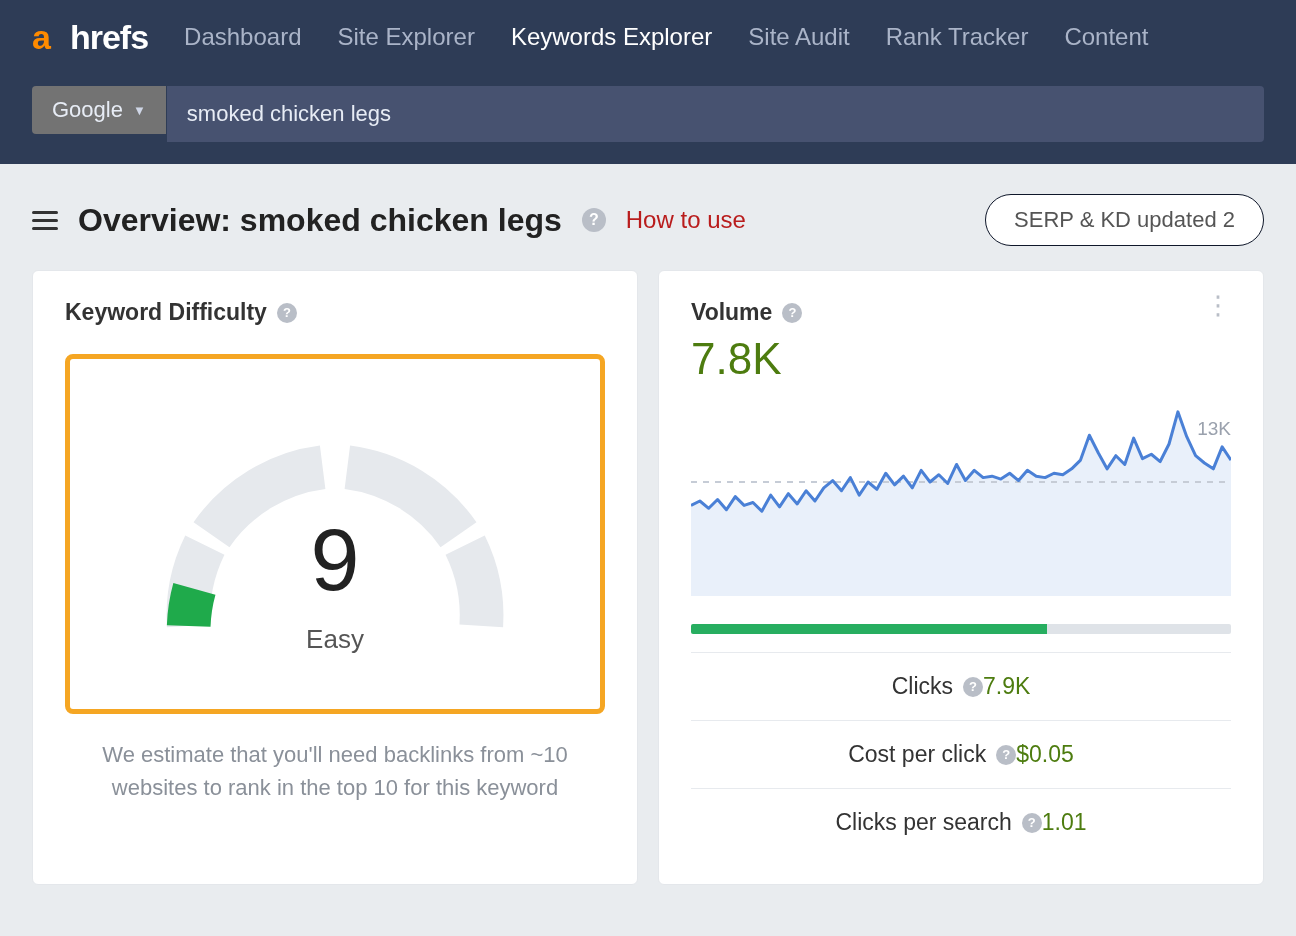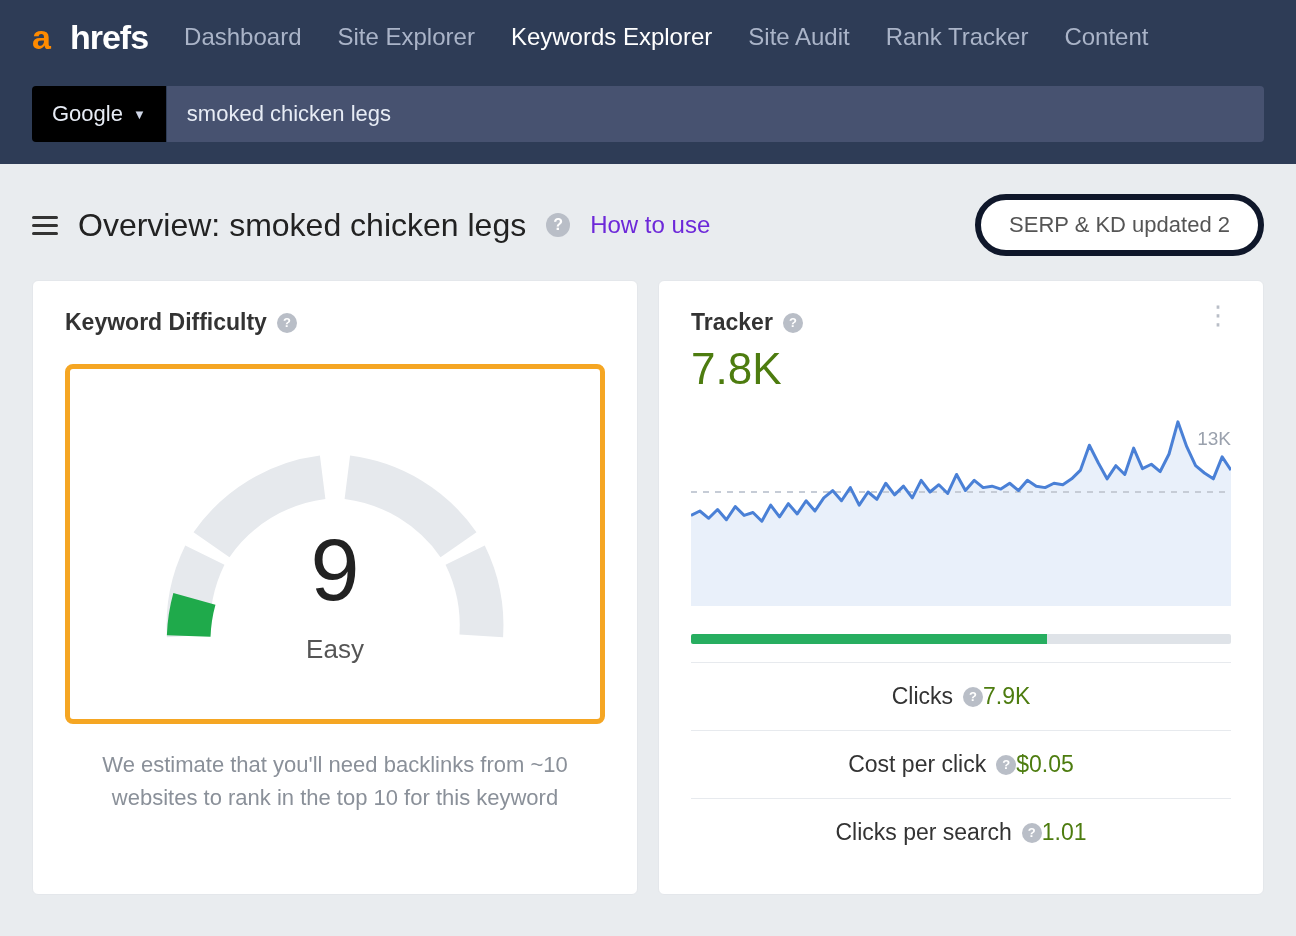--- a/index.html
+++ b/index.html
@@ -29,30 +29,30 @@
   
   .searchrow {
     background: #2e3c56;
     height: 90px;
     display: flex;
     align-items: flex-start;
     padding: 12px 32px 0 32px;
     gap: 0;
   }
   .engine-select {
-    background: #000000;
+    background: #737373;
     color: #e7ecf5;
     font-size: 22px;
     padding: 12px 20px;
     border-radius: 4px 0 0 4px;
     display: flex;
     align-items: center;
     gap: 10px;
     cursor: pointer;
-    height: 56px;
+    height: 48px;
   }
   .engine-select .tri { font-size: 13px; color: #cfd6e6; }
   .search-input {
     background: #475270;
     border: none;
     color: #e7ecf5;
     font-size: 22px;
     padding: 12px 20px;
     border-radius: 0 4px 4px 0;
     flex: 1;
@@ -62,31 +62,31 @@
   }
   
   .page-header {
     display: flex;
     align-items: center;
     padding: 30px 32px 24px 32px;
     gap: 20px;
   }
   .hamburger { display: flex; flex-direction: column; gap: 5px; cursor: pointer; }
   .hamburger span { width: 26px; height: 3px; background: #333; border-radius: 2px; }
-  .page-title { font-size: 32px; font-weight: 400; color: #222; }
+  .page-title { font-size: 32px; font-weight: 700; color: #222; }
   .help-icon {
     width: 24px; height: 24px; border-radius: 50%;
     background: #b9bec7; color: #fff; font-size: 16px; font-weight: 700;
     display: inline-flex; align-items: center; justify-content: center;
   }
   .help-icon.small { width: 20px; height: 20px; font-size: 13px; }
   .serp-pill {
     margin-left: auto;
     background: #fff;
-    border: 6px solid #0f172a;
+    border: 1px solid #0f172a;
     border-radius: 999px;
     padding: 12px 28px;
     font-size: 22px;
     color: #555;
     white-space: nowrap;
   }
   
   .cards {
     display: flex;
     gap: 20px;
@@ -171,21 +171,21 @@
 <div class="page-header">
   <div class="hamburger">
     <span></span>
       <span></span>
       <span></span>
   </div>
   <h1 class="page-title">
     <span>Overview: </span><span>smoked chicken legs</span>
   </h1>
   <span class="help-icon">?</span>
-  <span style="color:#6d28d9;font-size:24px;">How to use</span>
+  <span style="color:#b91c1c;font-size:24px;">How to use</span>
   <div class="serp-pill">SERP &amp; KD updated 2</div>
 </div>
 
 <div class="cards">
 
   <div class="card">
     <div class="card-title">
       <span>Keyword Difficulty</span>
       <span class="help-icon small">?</span>
     </div>
@@ -203,21 +203,21 @@
         <div class="gauge-number">9</div>
         <div class="gauge-label">Easy</div>
       </div>
     </div>
     <div class="kd-note">We estimate that you'll need backlinks from ~10 websites to rank in the top 10 for this keyword</div>
   </div>
 
   <div class="card">
     <div class="vol-head">
       <div class="card-title">
-        <span>Tracker</span>
+        <span>Volume</span>
         <span class="help-icon small">?</span>
       </div>
       <div class="vol-menu">⋮</div>
     </div>
     <div class="vol-big">7.8K</div>
 
     <div class="vol-chart">
       <div class="vol-max">13K</div>
       <svg class="spark" id="spark" viewBox="0 0 540 190" preserveAspectRatio="none">
           <path d="M 0 99.38461538461537 L 8.852459016393443 95 L 17.704918032786885 102.3076923076923 L 26.557377049180328 93.53846153846155 L 35.40983606557377 103.76923076923077 L 44.26229508196721 90.61538461538461 L 53.114754098360656 99.38461538461537 L 61.9672131147541 96.46153846153845 L 70.81967213114754 105.23076923076923 L 79.67213114754098 89.15384615384616 L 88.52459016393442 100.84615384615384 L 97.37704918032787 87.6923076923077 L 106.22950819672131 97.92307692307692 L 115.08196721311475 84.76923076923076 L 123.9344262295082 95 L 132.78688524590163 81.84615384615385 L 141.63934426229508 74.53846153846155 L 150.4918032786885 84.76923076923076 L 159.34426229508196 71.61538461538461 L 168.19672131147541 89.15384615384616 L 177.04918032786884 76 L 185.9016393442623 83.3076923076923 L 194.75409836065575 67.23076923076923 L 203.60655737704917 78.92307692307692 L 212.45901639344262 70.15384615384616 L 221.31147540983608 81.84615384615385 L 230.1639344262295 64.3076923076923 L 239.01639344262296 76 L 247.8688524590164 68.69230769230771 L 256.72131147540983 77.46153846153847 L 265.57377049180326 58.46153846153845 L 274.42622950819674 74.53846153846155 L 283.27868852459017 64.3076923076923 L 292.13114754098365 71.61538461538461 L 300.983606557377 70.15384615384616 L 309.8360655737705 73.07692307692307 L 318.6885245901639 67.23076923076923 L 327.5409836065574 74.53846153846155 L 336.39344262295083 64.3076923076923 L 345.2459016393443 70.15384615384616 L 354.0983606557377 71.61538461538461 L 362.9508196721311 67.23076923076923 L 371.8032786885246 68.69230769230771 L 380.655737704918 62.846153846153854 L 389.5081967213115 54.076923076923066 L 398.3606557377049 29.230769230769226 L 407.21311475409834 46.769230769230774 L 416.06557377049177 62.846153846153854 L 424.91803278688525 49.69230769230768 L 433.7704918032787 58.46153846153845 L 442.62295081967216 32.15384615384613 L 451.4754098360656 52.61538461538461 L 460.327868852459 48.230769230769226 L 469.18032786885243 55.53846153846152 L 478.0327868852459 38 L 486.88524590163934 5.84615384615384 L 495.7377049180328 30.69230769230768 L 504.59016393442624 49.69230769230768 L 513.4426229508197 57 L 522.2950819672132 62.846153846153854 L 531.1475409836065 40.923076923076934 L 540 54.076923076923066 L 540 190 L 0 190 Z" fill="rgba(72,128,214,0.12)"></path>

